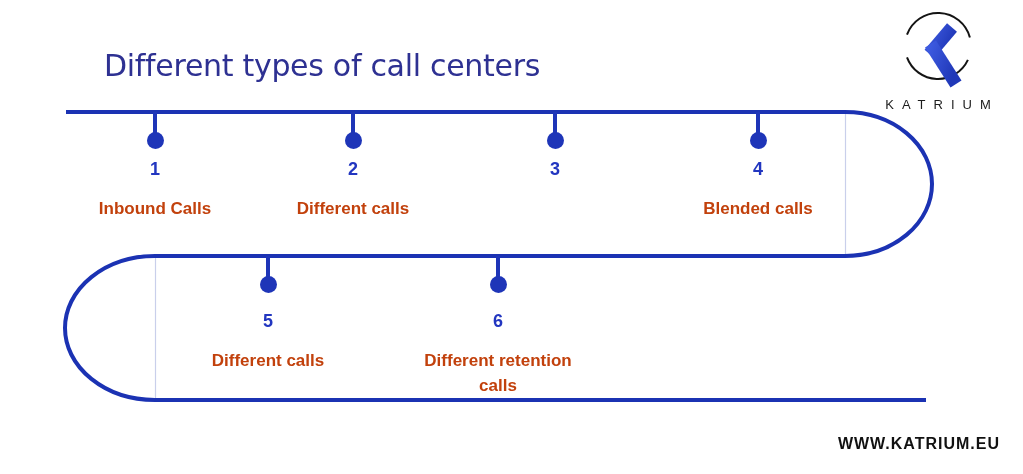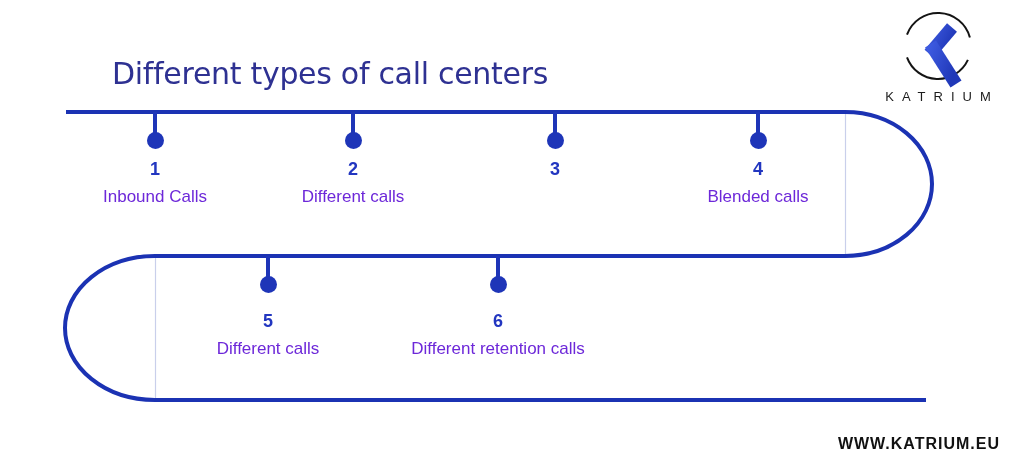--- a/index.html
+++ b/index.html
@@ -8,44 +8,44 @@
     width:1023px;height:474px;
     background:#ffffff;
     overflow:hidden;
     font-family:"Liberation Sans", sans-serif;
   }
   
   .title{
     position:absolute;left:96px;top:40px;
     font-family:"DejaVu Sans", sans-serif;
     font-size:30px;font-weight:500;letter-spacing:-0.3px;
-    color:#2e3192;margin:16px;white-space:nowrap;
+    color:#2e3192;margin:8px;white-space:nowrap;
   }
   
   .logo{position:absolute;left:876px;top:6px;width:124px;text-align:center;}
   .logo-mark{display:block;margin:0 auto;}
   .logo-word{
-    margin-top:1px;
+    margin-top:9px;
     font-size:13px;font-weight:400;color:#1c1c1c;
     letter-spacing:8px;padding-left:8px;white-space:nowrap;
   }
   
   .track{position:absolute;left:0;top:0;}
   
   .item{position:absolute;width:184px;text-align:center;}
   .stem{width:4px;height:21px;margin:0 auto;background:#1e35b8;}
   .dot{width:17px;height:17px;border-radius:50%;background:#1e35b8;margin:-1px auto 0;}
   .num{
     margin-top:11px;
     font-size:18px;font-weight:bold;color:#2236c0;line-height:1.1;
   }
   .row2 .num{margin-top:19px;}
   .label{
-    margin-top:4px;
-    font-size:17px;font-weight:normal;color:#6d28d9;line-height:1.5;
+    margin-top:16px;
+    font-size:17px;font-weight:bold;color:#c2410c;line-height:1.5;
   }
   
   .footer{
     position:absolute;left:0;top:435px;width:1000px;text-align:right;
     font-size:16px;font-weight:bold;color:#111111;letter-spacing:1px;
   }
 </style>
 </head>
 <body>
 

